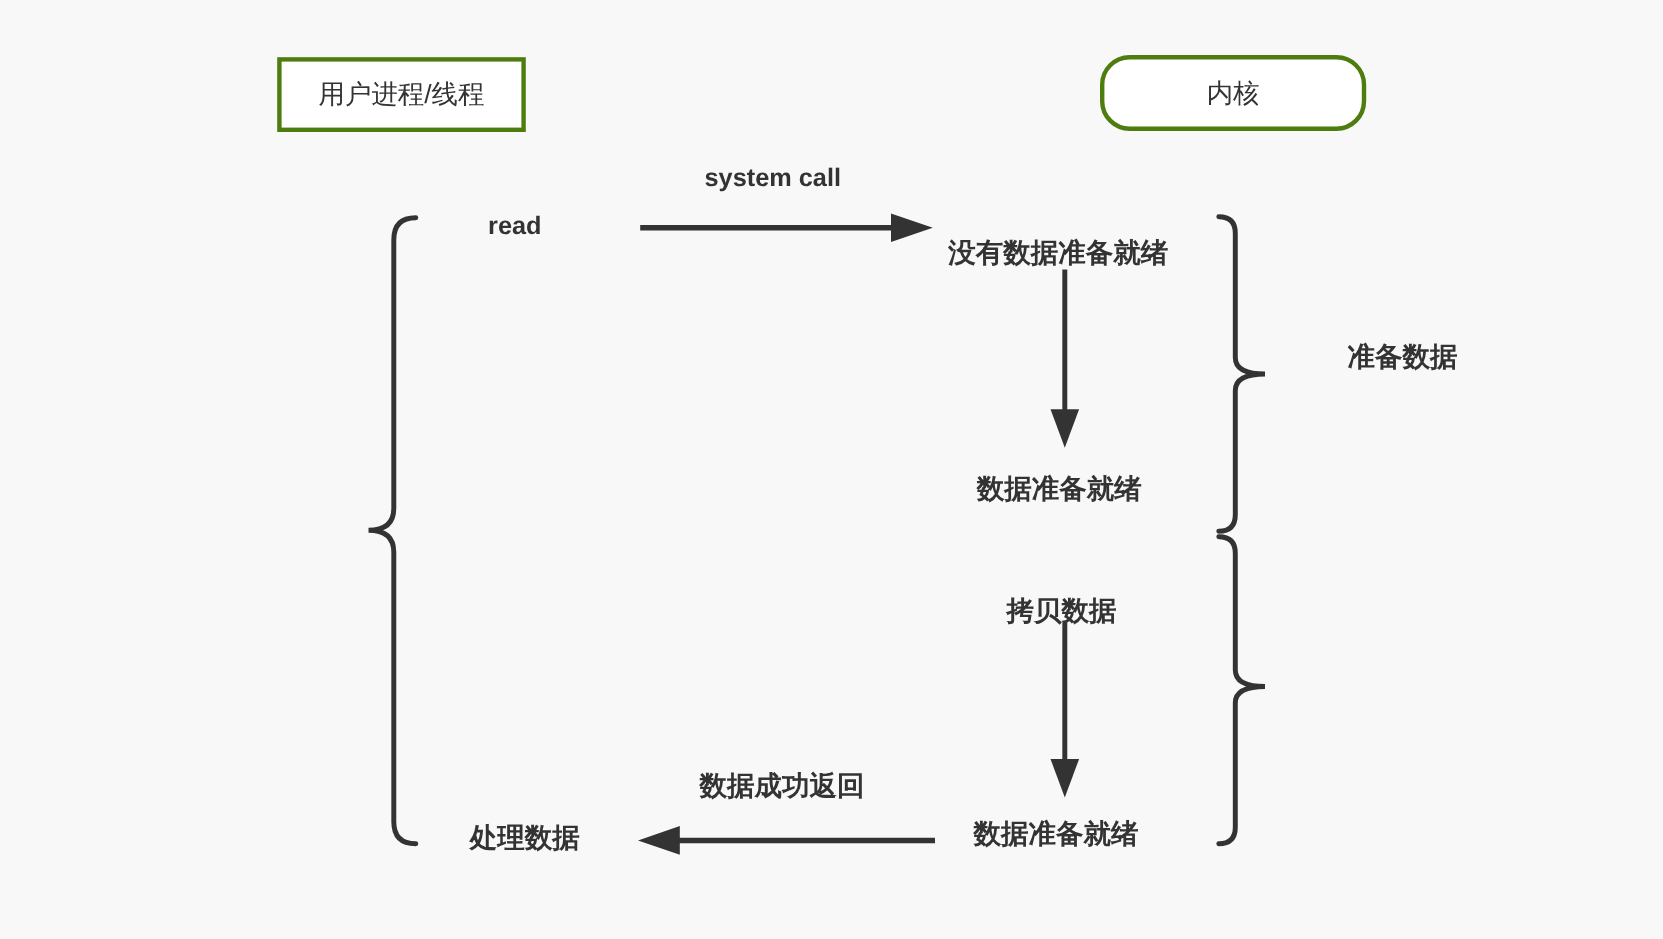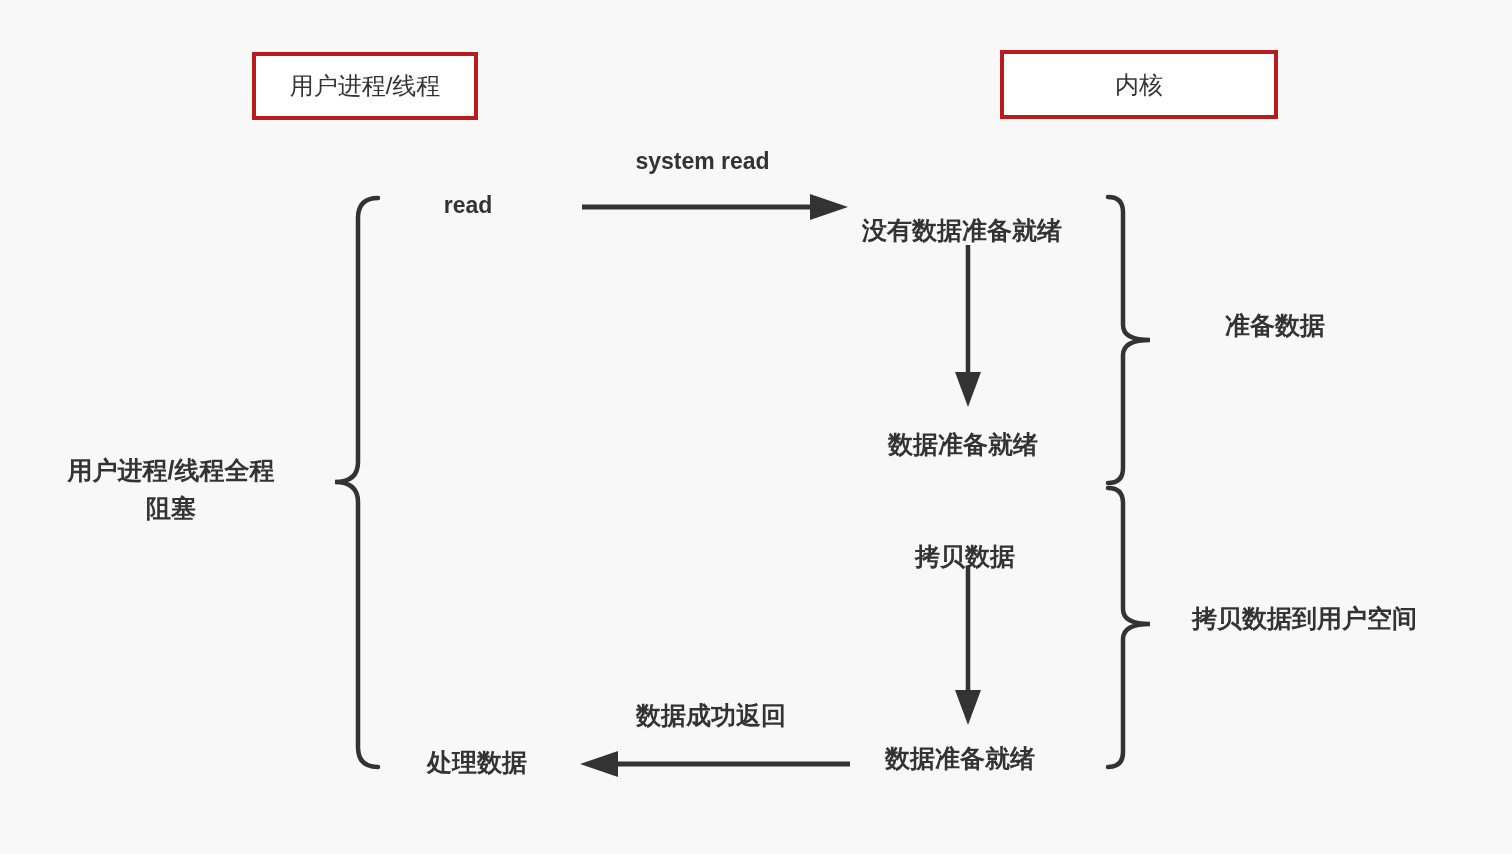--- a/index.html
+++ b/index.html
@@ -18,31 +18,31 @@
   #diagram-svg {
     position: absolute;
     left: 0;
     top: 0;
     width: 1512px;
     height: 854px;
   }
   .actor-box {
     position: absolute;
     box-sizing: border-box;
-    border: 4px solid #b91c1c;
+    border: 4px solid #4d7c0f;
     background: #ffffff;
     display: flex;
     align-items: center;
     justify-content: center;
     font-size: 24px;
     font-weight: 400;
     color: #333333;
   }
   #user-process-box { left: 252px; top: 52px; width: 226px; height: 68px; }
-  #kernel-box { left: 1000px; top: 50px; width: 278px; height: 69px; }
+  #kernel-box { left: 1000px; top: 50px; width: 242px; height: 69px; border-radius: 27px; }
   .lbl {
     position: absolute;
     font-weight: 700;
     font-size: 25px;
     line-height: 1.15;
     white-space: nowrap;
     color: #333333;
   }
   .lbl-en { font-size: 23px; text-align: center; }
   #read-label        { left: 388px; top: 192px; width: 160px; }
@@ -88,28 +88,23 @@
   </svg>
 
   <div id="user-process-box" class="actor-box">
     <span>用户进程/线程</span>
   </div>
   <div id="kernel-box" class="actor-box">
     <span>内核</span>
   </div>
 
   <div id="read-label" class="lbl lbl-en">read</div>
-  <div id="system-call-label" class="lbl lbl-en">system read</div>
+  <div id="system-call-label" class="lbl lbl-en">system call</div>
   <div id="no-data-ready" class="lbl">没有数据准备就绪</div>
   <div id="data-ready" class="lbl">数据准备就绪</div>
   <div id="copy-data" class="lbl">拷贝数据</div>
   <div id="copy-done" class="lbl">数据准备就绪</div>
   <div id="return-label" class="lbl">数据成功返回</div>
   <div id="process-data" class="lbl">处理数据</div>
 
-  <div id="blocking-label" class="lbl">
-    <span>用户进程/线程全程</span>
-    <span>阻塞</span>
-  </div>
   <div id="prepare-data" class="lbl">准备数据</div>
-  <div id="copy-to-user" class="lbl">拷贝数据到用户空间</div>
 
 </div>
 
 </body></html>

